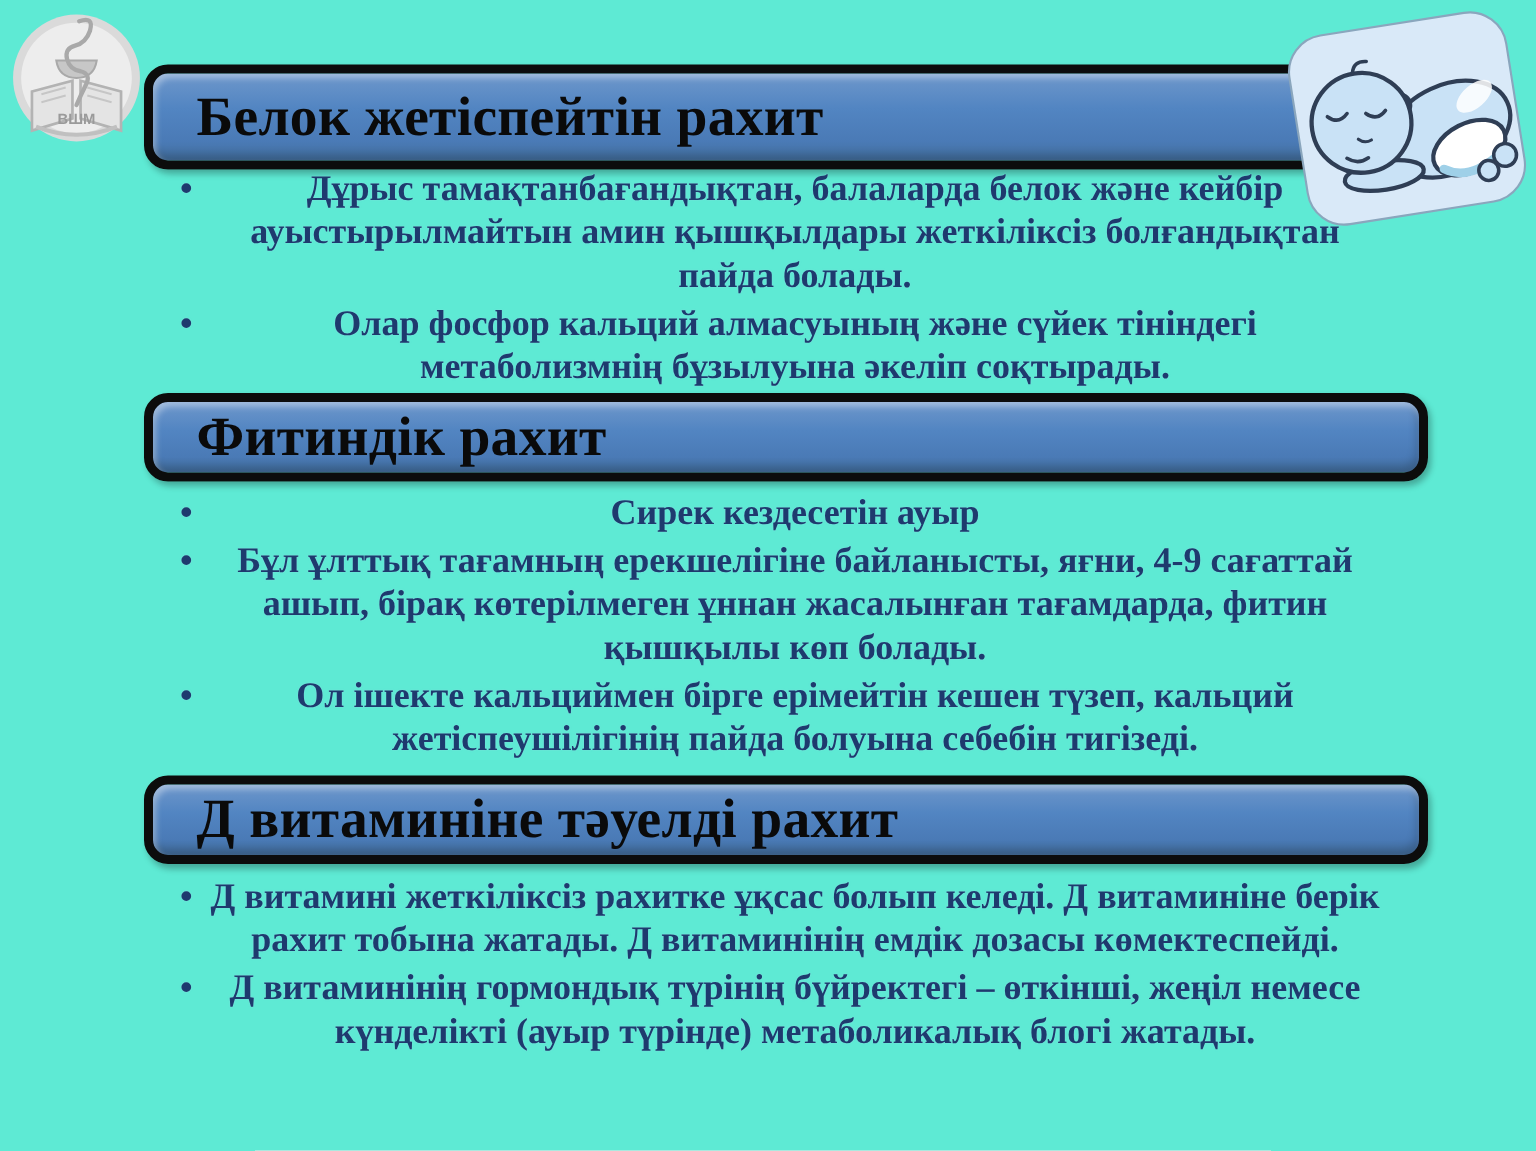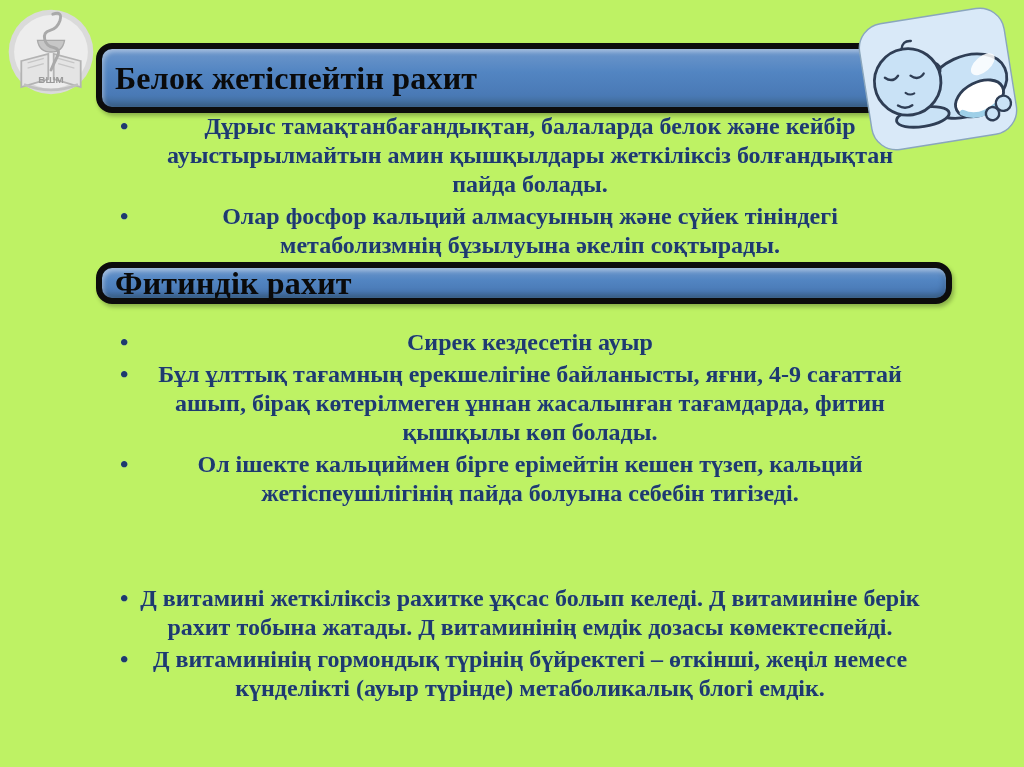--- a/index.html
+++ b/index.html
@@ -1,43 +1,43 @@
 <!DOCTYPE html>
 <html><head>
 <meta charset="utf-8">
 <style>
   html,body{margin:0;padding:0;background:#e8e8e8;}
   .slide{
     position:relative;
     width:1024px;height:767px;
-    background:#bef264;
+    background:#5eead4;
     overflow:hidden;
     font-family:"Liberation Serif", serif;
   }
   
   .logo{position:absolute;left:6px;top:7px;width:90px;height:90px;}
   
   .header-bar{
     position:absolute;left:96px;width:856px;
     background:linear-gradient(180deg,#6e97cb 0%,#5285c2 40%,#4a7ab6 78%,#436f9e 100%);
     border:6px solid #0c0c0c;
     border-radius:16px;
     box-sizing:border-box;
     box-shadow:inset 2px 3px 4px rgba(255,255,255,.38),
                inset -2px -4px 6px rgba(0,0,0,.18),
                2px 3px 4px rgba(0,0,0,.28);
     display:flex;align-items:center;
     padding-left:13px;
   }
   #hdr1{top:43px;height:70px;}
-  #hdr2{top:262px;height:42px;}
+  #hdr2{top:262px;height:59px;}
   #hdr3{top:517px;height:59px;}
   .header-title{
-    font-size:32px;font-weight:bold;color:#0a0a0a;
-    white-space:nowrap;letter-spacing:.2px;
+    font-size:37px;font-weight:bold;color:#0a0a0a;
+    white-space:nowrap;letter-spacing:.2px;margin-left:16px;
   }
   
   .bullets{
     position:absolute;left:120px;width:800px;
     margin:0;padding:0;list-style:none;
     color:#1e3a6e;font-size:24px;font-weight:bold;line-height:29px;
     text-shadow:0 0 1px rgba(173,205,236,.55);
   }
   #list1{top:112px;}
   #list2{top:328px;}
@@ -97,28 +97,31 @@
     <li>
       <span class="dot">•</span>
       <span class="txt">Бұл ұлттық тағамның ерекшелігіне байланысты, яғни, 4-9 сағаттай ашып, бірақ көтерілмеген ұннан жасалынған тағамдарда, фитин қышқылы көп болады.</span>
     </li>
     <li>
       <span class="dot">•</span>
       <span class="txt">Ол ішекте кальциймен бірге ерімейтін кешен түзеп, кальций жетіспеушілігінің пайда болуына себебін тигізеді.</span>
     </li>
   </ul>
 
+  <div class="header-bar" id="hdr3">
+    <span class="header-title">Д витаминіне тәуелді рахит</span>
+  </div>
   <ul class="bullets" id="list3">
     <li>
       <span class="dot">•</span>
       <span class="txt">Д витамині жеткіліксіз рахитке ұқсас болып келеді. Д витаминіне берік рахит тобына жатады. Д витаминінің емдік дозасы көмектеспейді.</span>
     </li>
     <li>
       <span class="dot">•</span>
-      <span class="txt">Д витаминінің гормондық түрінің бүйректегі – өткінші, жеңіл немесе күнделікті (ауыр түрінде) метаболикалық блогі емдік.</span>
+      <span class="txt">Д витаминінің гормондық түрінің бүйректегі – өткінші, жеңіл немесе күнделікті (ауыр түрінде) метаболикалық блогі жатады.</span>
     </li>
   </ul>
 
   <svg class="baby" viewBox="0 0 160 140" aria-hidden="true">
     <rect x="3" y="3" width="154" height="134" rx="26" fill="#d9e9f8" stroke="#8aa6bd" stroke-width="1.5"></rect>
 
     <ellipse cx="108" cy="82" rx="45" ry="31" transform="rotate(-16 108 82)" fill="#c9e2f6" stroke="#2f3e55" stroke-width="3"></ellipse>
 
     <ellipse cx="129" cy="62" rx="15" ry="8" transform="rotate(-32 129 62)" fill="#ffffff" opacity="0.85"></ellipse>
 

